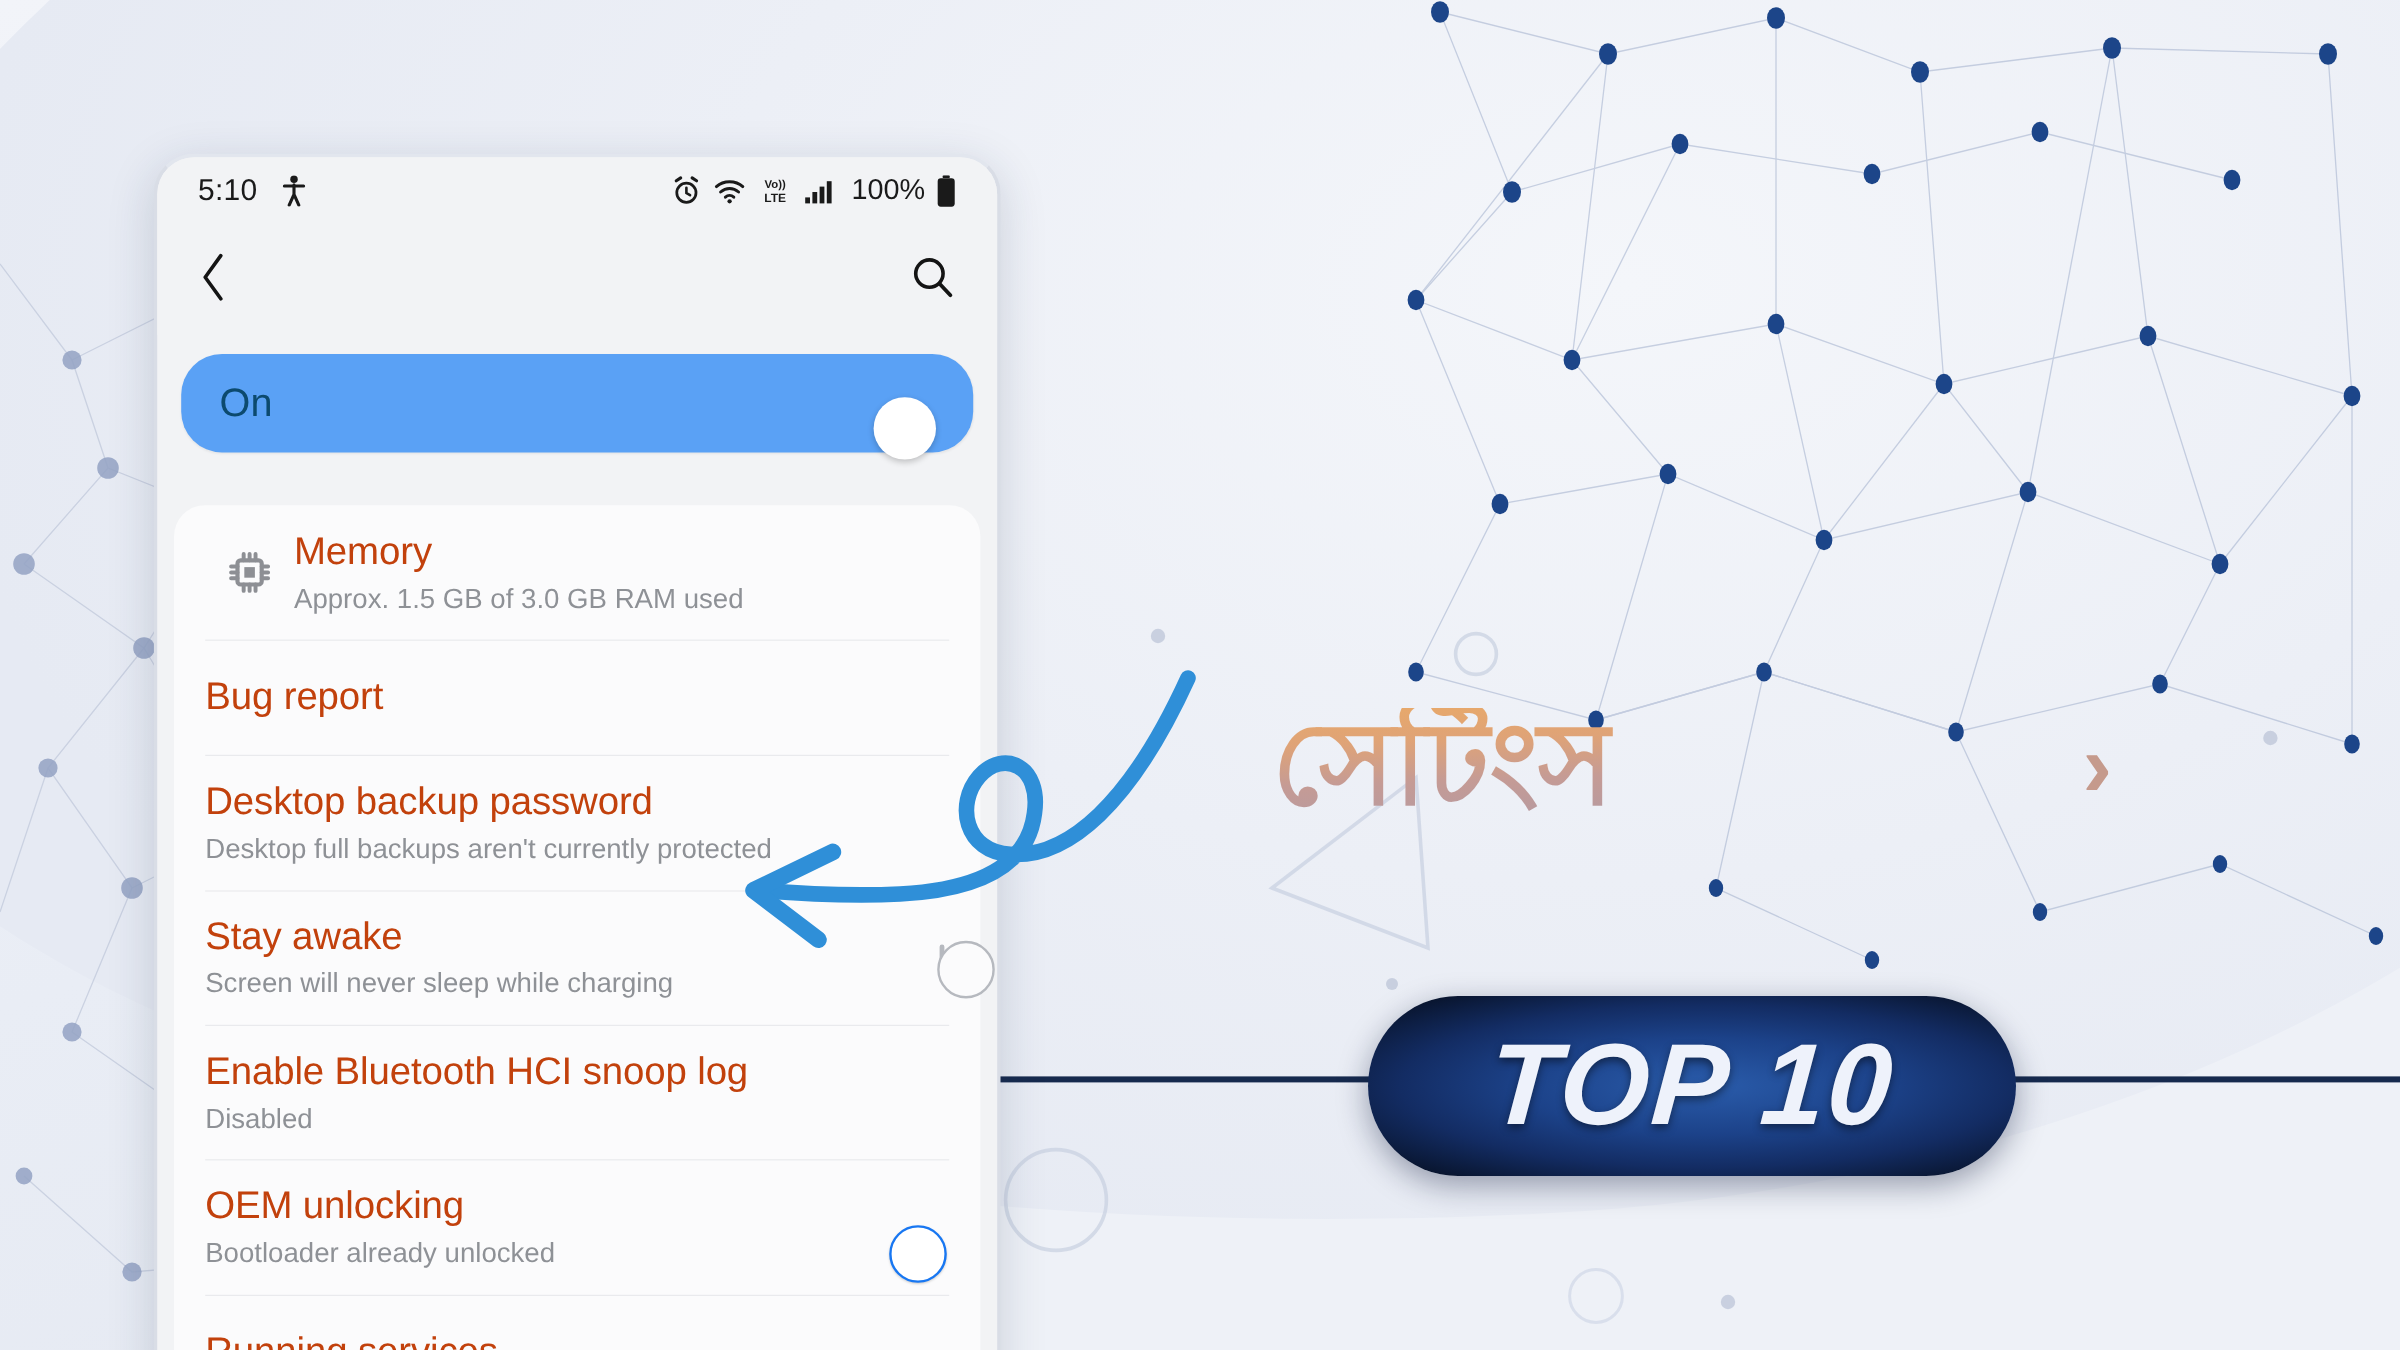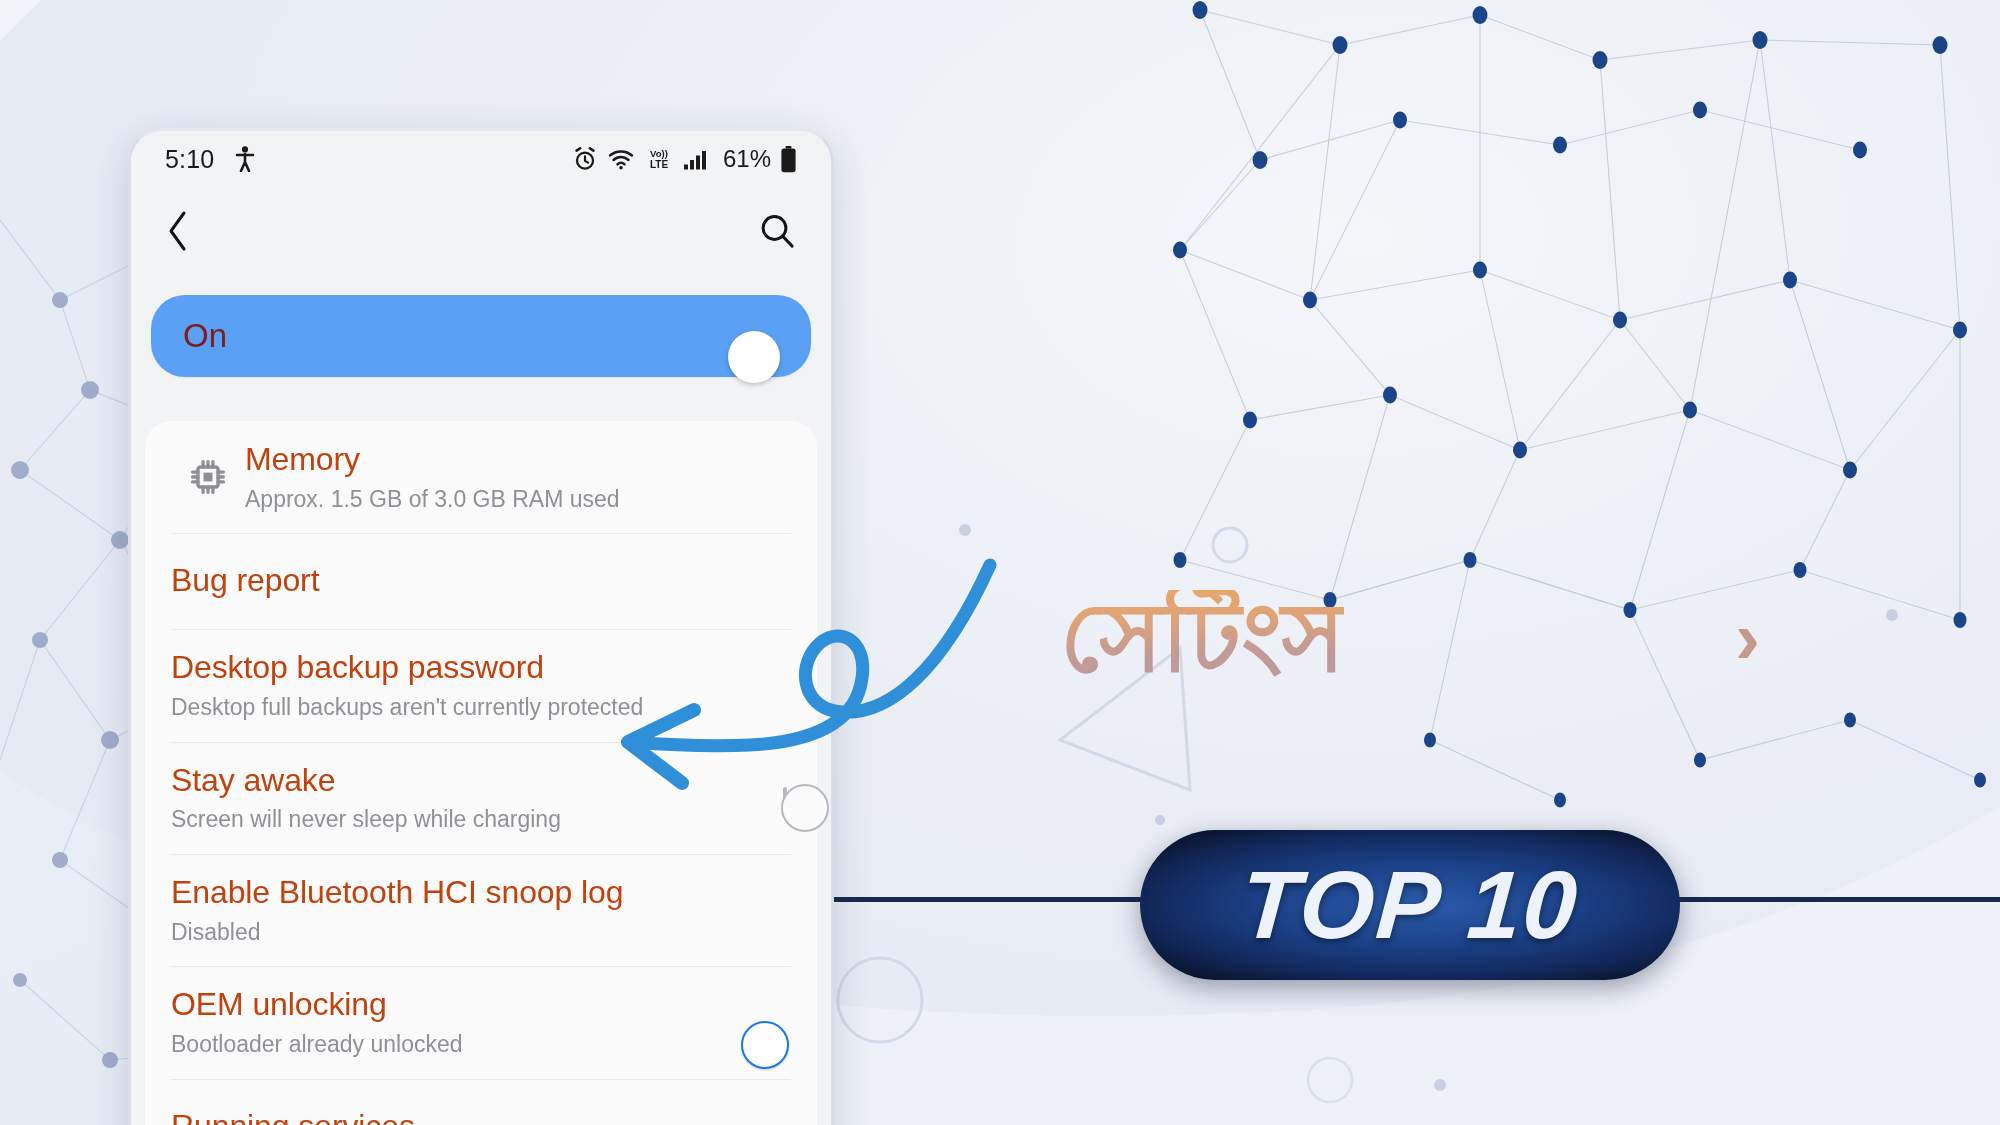--- a/index.html
+++ b/index.html
@@ -74,21 +74,21 @@
   .master-switch {
     margin: 16px 20px 0 20px;
     height: 82px;
     background: #5aa1f5;
     border-radius: 34px;
     display: flex; align-items: center;
     padding: 0 34px 0 32px;
     box-shadow: 0 1px 2px rgba(0,0,0,.06);
   }
   .master-switch .ms-label {
-    color: #7f1d1d; font-size: 33px; font-weight: 400;
+    color: #0c4a6e; font-size: 33px; font-weight: 400;
   }
   .ms-toggle { margin-left: auto; }
 
   .card {
     margin: 44px 14px 0 14px;
     background: #fbfbfc;
     border-radius: 26px 26px 0 0;
     padding: 0 0 0 0;
     min-height: 700px;
   }
@@ -346,21 +346,21 @@
         <svg width="30" height="26" viewBox="0 0 30 26">
           <text x="15" y="11" font-family="Liberation Sans, sans-serif" font-size="9.5" font-weight="bold" fill="#1a1a1a" text-anchor="middle">Vo))</text>
           <text x="15" y="22" font-family="Liberation Sans, sans-serif" font-size="10" font-weight="bold" fill="#1a1a1a" text-anchor="middle">LTE</text>
         </svg>
         <svg width="28" height="24" viewBox="0 0 28 24">
           <rect x="1" y="17.5" width="4" height="5" fill="#1a1a1a"></rect>
           <rect x="7" y="13" width="4" height="9.5" fill="#1a1a1a"></rect>
           <rect x="13" y="8.5" width="4" height="14" fill="#1a1a1a"></rect>
           <rect x="19" y="4" width="4" height="18.5" fill="#1a1a1a"></rect>
         </svg>
-        <span class="sb-batt-txt">61%</span>
+        <span class="sb-batt-txt">100%</span>
         <svg width="17" height="27" viewBox="0 0 17 27">
           <rect x="5.5" y="0" width="6" height="2.4" rx="1" fill="#1a1a1a"></rect>
           <rect x="1.4" y="2.6" width="14.2" height="23.6" rx="2.6" fill="#1a1a1a"></rect>
         </svg>
       </div>
     </div>
 
     <div class="appbar">
       <span>
         <svg width="26" height="44" viewBox="0 0 26 44">

